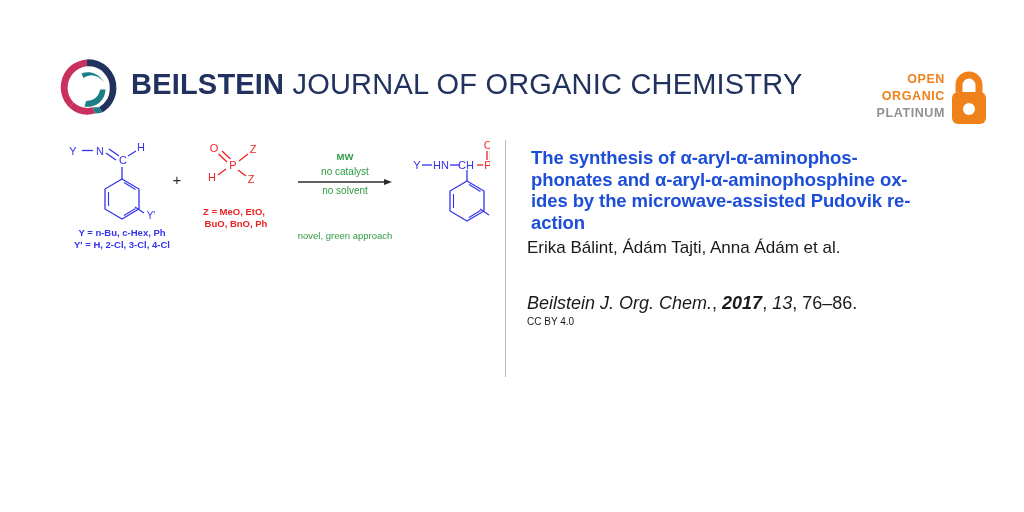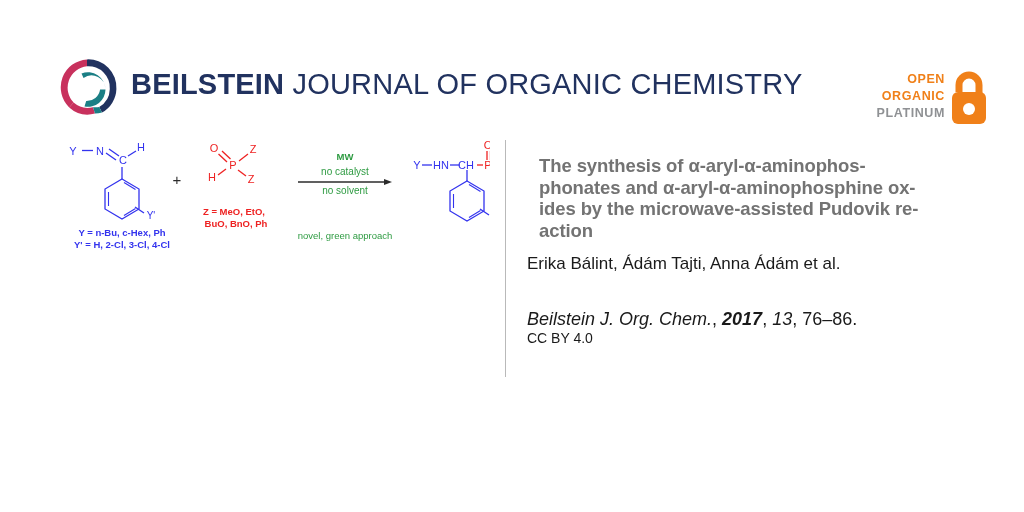--- a/index.html
+++ b/index.html
@@ -79,26 +79,26 @@
   }
   #scheme svg { display: block; }
 
   
   #article {
     position: absolute;
     left: 527px; top: 143px;
     width: 440px;
   }
   #article-title {
-    color: #737373;
+    color: #1d4ed8;
     font-size: 18.5px;
     font-weight: bold;
     line-height: 21.5px;
     letter-spacing: -0.1px;
-    margin: 12px;
+    margin: 4px;
   }
   #article-authors {
     color: #1a1a1a;
     font-size: 17px;
     line-height: 21px;
   }
   #article-citation {
     margin-top: 36px;
     color: #1a1a1a;
     font-size: 18px;
@@ -108,21 +108,21 @@
   #article-citation .cit-year { font-weight: bold; font-style: italic; }
   #article-citation .cit-plain { font-style: normal; }
   #article-doi {
     margin-top: 16px;
     color: #1a1a1a;
     font-size: 13.5px;
     line-height: 20px;
   }
   #article-license {
     color: #1a1a1a;
-    font-size: 14px;
+    font-size: 10px;
     line-height: 20px;
   }
 </style>
 </head>
 <body>
 
 <div id="header">
 
   <div id="logo-mark">
     <svg width="64" height="64" viewBox="0 0 64 64">

